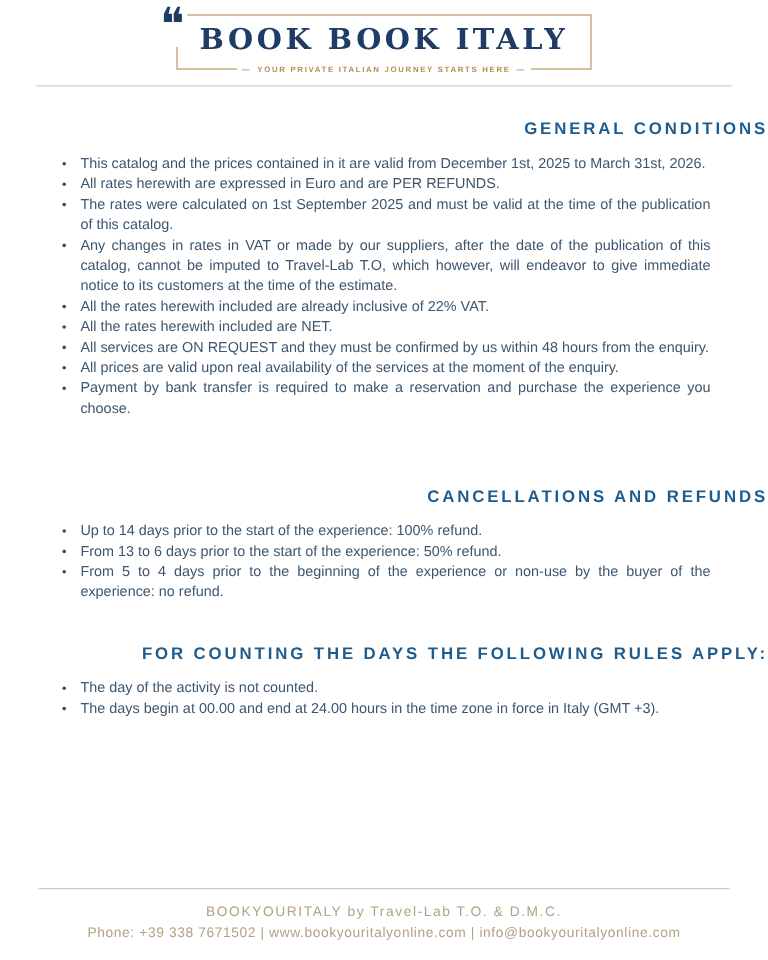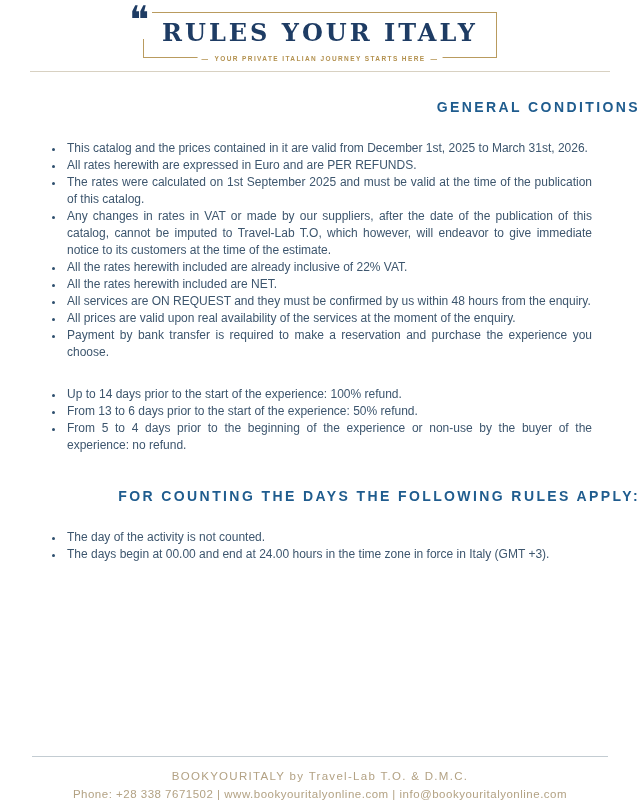--- a/index.html
+++ b/index.html
@@ -80,38 +80,39 @@
     font-size: 14px;
     font-weight: 700;
     letter-spacing: 2.4px;
     white-space: nowrap;
   }
   .sec-1 .section-heading { margin-top: 27px; }
   .sec-2 .section-heading { margin-top: 56px; }
   .sec-3 .section-heading { margin-top: 34px; }
 
   .bullet-list {
-    margin: 25px 48px 0 50px;
+    margin: 13px 48px 0 50px;
     padding-left: 15px;
     color: #3d566e;
     font-size: 12px;
     line-height: 17px;
   }
   .bullet-list li {
     text-align: justify;
     padding-left: 2px;
   }
   .bullet-list li::marker {
     color: #2e4f6e;
     font-size: 11px;
   }
 
   
   footer {
     margin-top: auto;
+    padding-bottom: 16px;
   }
   .footer-rule {
     border: none;
     border-top: 1px solid #c3ccd2;
     margin: 0 32px;
   }
   .footer-company {
     margin-top: 13px;
     text-align: center;
     color: #b3a284;
@@ -128,21 +129,21 @@
 </style>
 </head>
 <body>
 
 <div class="page">
 
   <header>
     <div class="logo-wrap">
       <span class="logo-quote">❝</span>
       <div class="logo-box">
-        <div class="logo-title">RULES YOUR ITALY</div>
+        <div class="logo-title">BOOK BOOK ITALY</div>
       </div>
       <div class="logo-tagline">YOUR PRIVATE ITALIAN JOURNEY STARTS HERE</div>
     </div>
     <hr class="header-rule">
   </header>
 
   <main>
 
     <section class="sec-1">
       <h2 class="section-heading">GENERAL CONDITIONS</h2>
@@ -153,36 +154,37 @@
           <li>Any changes in rates in VAT or made by our suppliers, after the date of the publication of this catalog, cannot be imputed to Travel-Lab T.O, which however, will endeavor to give immediate notice to its customers at the time of the estimate.</li>
           <li>All the rates herewith included are already inclusive of 22% VAT.</li>
           <li>All the rates herewith included are NET.</li>
           <li>All services are ON REQUEST and they must be confirmed by us within 48 hours from the enquiry.</li>
           <li>All prices are valid upon real availability of the services at the moment of the enquiry.</li>
           <li>Payment by bank transfer is required to make a reservation and purchase the experience you choose.</li>
         </ul>
     </section>
 
     <section class="sec-2">
+      <h2 class="section-heading">CANCELLATIONS AND REFUNDS</h2>
       <ul class="bullet-list">
           <li>Up to 14 days prior to the start of the experience: 100% refund.</li>
           <li>From 13 to 6 days prior to the start of the experience: 50% refund.</li>
           <li>From 5 to 4 days prior to the beginning of the experience or non-use by the buyer of the experience: no refund.</li>
         </ul>
     </section>
 
     <section class="sec-3">
       <h2 class="section-heading">FOR COUNTING THE DAYS THE FOLLOWING RULES APPLY:</h2>
       <ul class="bullet-list">
           <li>The day of the activity is not counted.</li>
           <li>The days begin at 00.00 and end at 24.00 hours in the time zone in force in Italy (GMT +3).</li>
         </ul>
     </section>
 
   </main>
 
   <footer>
     <hr class="footer-rule">
     <div class="footer-company">BOOKYOURITALY by Travel-Lab T.O. &amp; D.M.C.</div>
-    <div class="footer-contact">Phone: +28 338 7671502 | www.bookyouritalyonline.com | info@bookyouritalyonline.com</div>
+    <div class="footer-contact">Phone: +39 338 7671502 | www.bookyouritalyonline.com | info@bookyouritalyonline.com</div>
   </footer>
 
 </div>
 
 </body></html>

